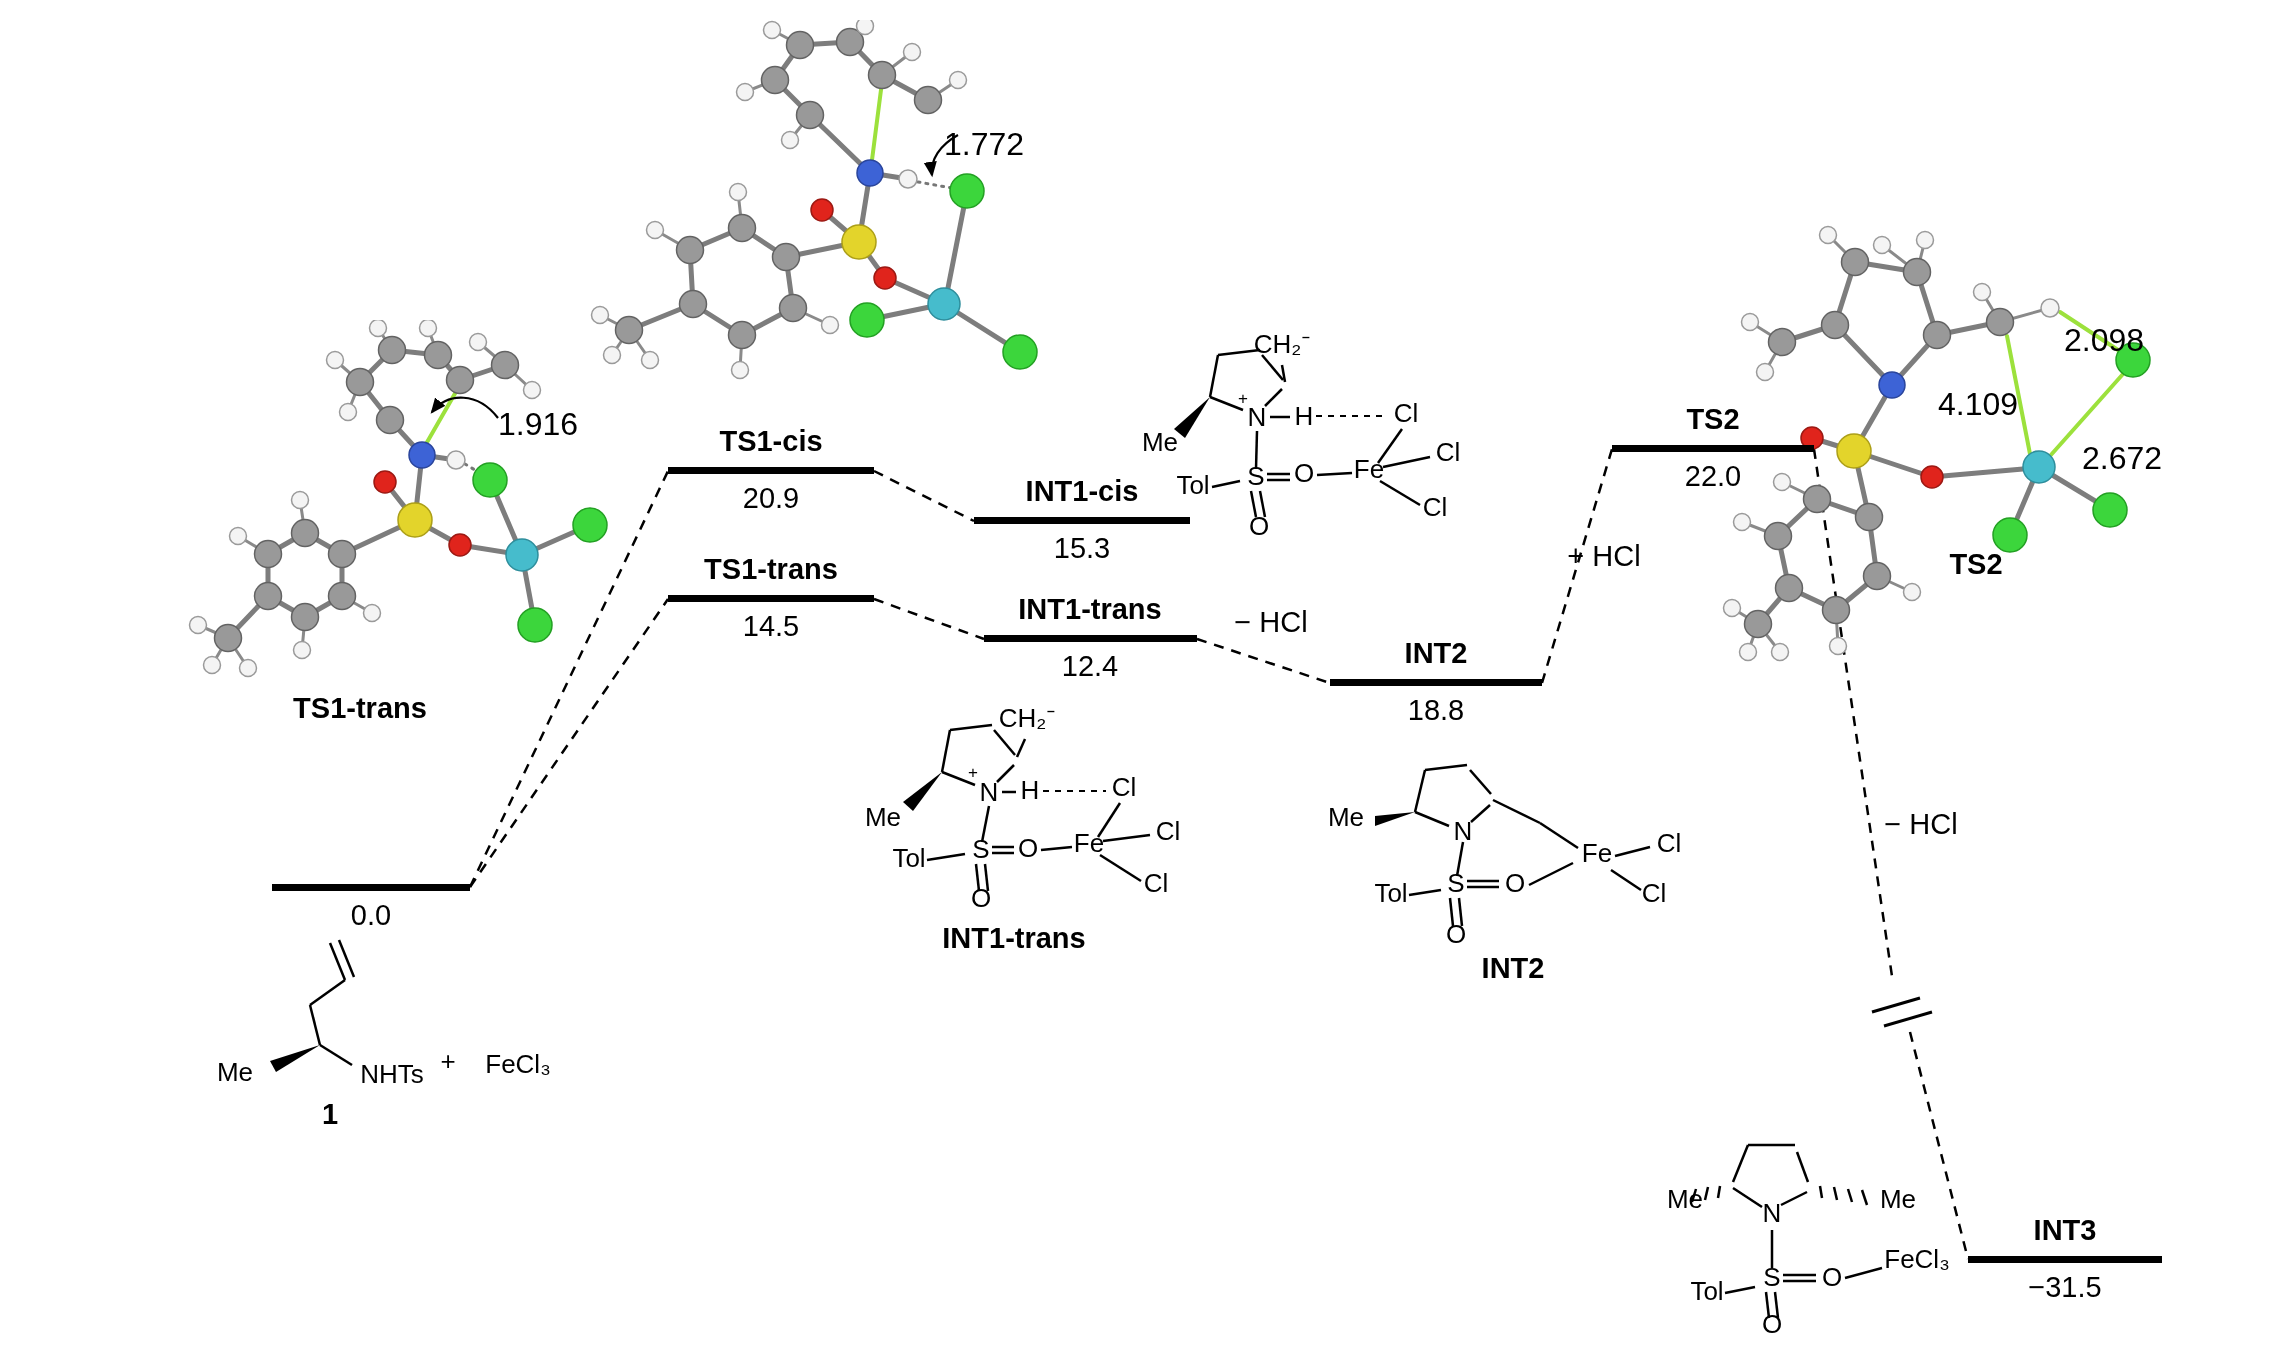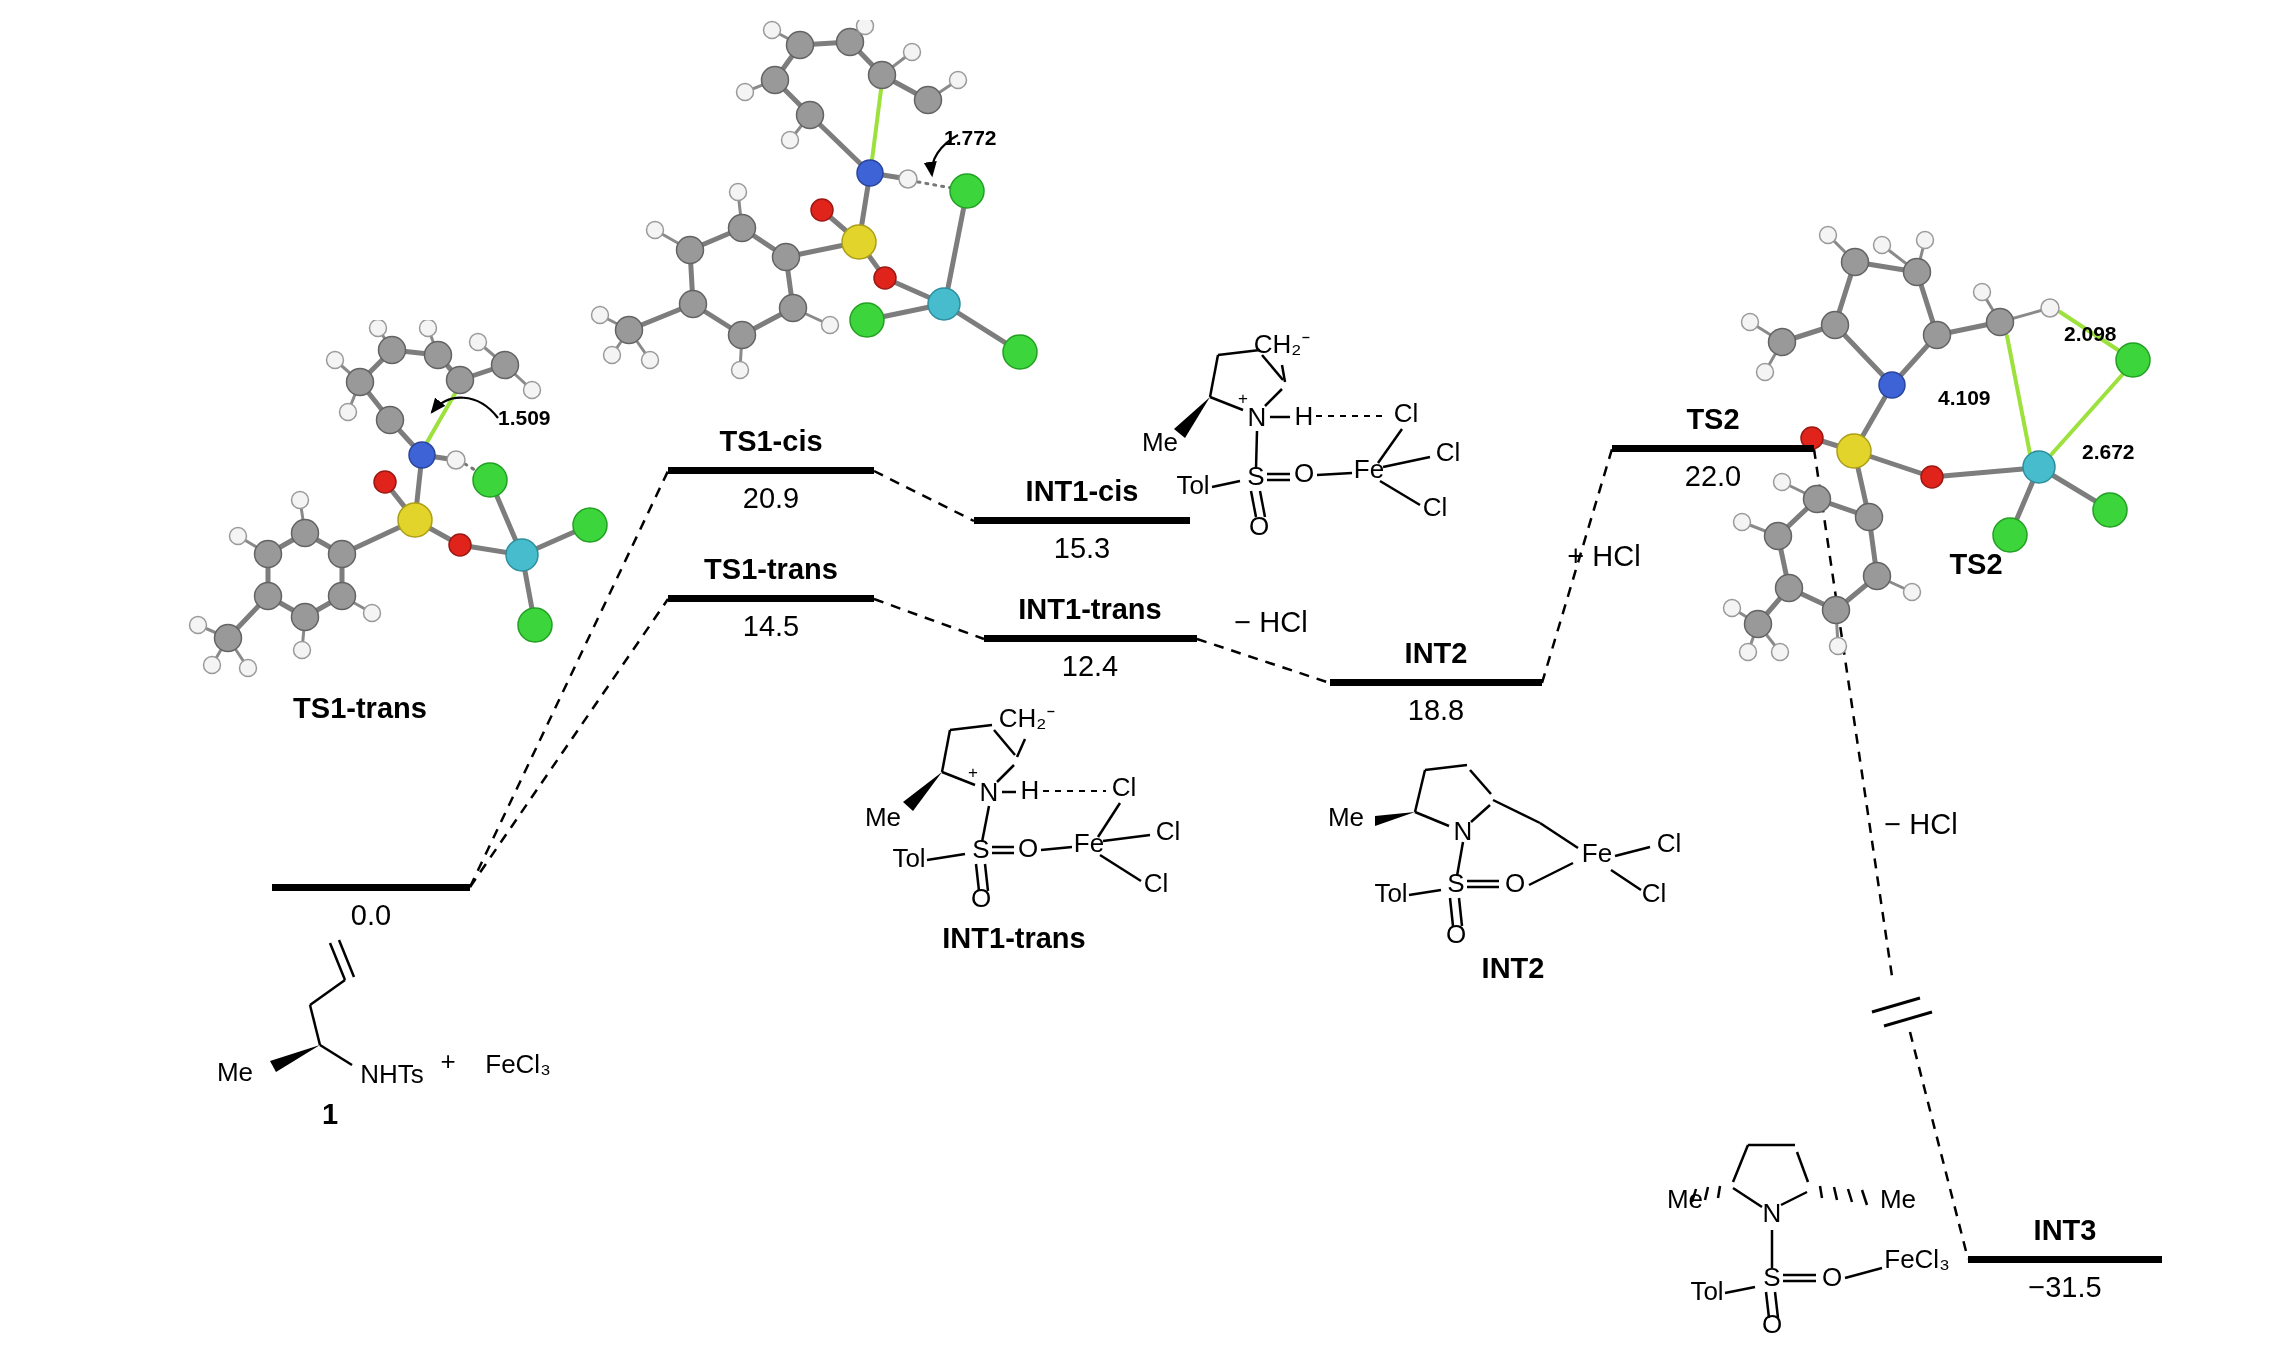--- a/index.html
+++ b/index.html
@@ -5,21 +5,21 @@
   * { margin:0; padding:0; box-sizing:border-box; }
   body { background:#fff; font-family:"Liberation Sans", sans-serif; color:#000; }
   .canvas { position:relative; width:2286px; height:1372px; background:#fff; overflow:hidden; }
   .abs { position:absolute; }
   .level-bar { position:absolute; height:7px; background:#000; }
   .level-label { position:absolute; font-weight:bold; font-size:29px; white-space:nowrap; transform:translateX(-50%); }
   .level-value { position:absolute; font-size:29px; white-space:nowrap; transform:translateX(-50%); }
   .edge-label { position:absolute; font-size:29px; white-space:nowrap; }
   .center { transform:translateX(-50%); }
   .caption { position:absolute; font-weight:bold; font-size:29px; white-space:nowrap; transform:translateX(-50%); }
-  .dist { position:absolute; font-size:21px; white-space:nowrap;font-weight:bold; }
+  .dist { position:absolute; font-size:32px; white-space:nowrap; }
   svg text { font-family:"Liberation Sans", sans-serif; fill:#000; }
   .a2 { font-size:26px; text-anchor:middle; }
   .a2s { font-size:17px; text-anchor:middle; }
   .bond { stroke:#000; stroke-width:2.5; fill:none; }
   .hb { stroke:#000; stroke-width:2.2; stroke-dasharray:6 6; fill:none; }
   .wedge { fill:#000; stroke:none; }
   .mb { stroke:#7d7d7d; stroke-width:5; stroke-linecap:round; }
   .mbt { stroke:#8a8a8a; stroke-width:3; stroke-linecap:round; }
   .mbh { stroke:#9ce13c; stroke-width:4; stroke-linecap:round; }
   .mdot { stroke:#777; stroke-width:3; stroke-dasharray:2 6; stroke-linecap:round; }
@@ -484,21 +484,21 @@
   <div class="level-value" style="left:1713px;top:460px">22.0</div>
 
   <div class="level-label" style="left:2065px;top:1214px">INT3</div>
   <div class="level-bar" style="left:1968px;top:1256px;width:194px"></div>
   <div class="level-value" style="left:2065px;top:1271px">−31.5</div>
 
   <div class="edge-label center" style="left:1271px;top:606px">− HCl</div>
   <div class="edge-label center" style="left:1604px;top:540px">+ HCl</div>
   <div class="edge-label center" style="left:1921px;top:808px">− HCl</div>
 
-  <div class="dist" style="left:498px;top:406px">1.509</div>
+  <div class="dist" style="left:498px;top:406px">1.916</div>
   <div class="dist" style="left:944px;top:126px">1.772</div>
   <div class="dist" style="left:2064px;top:322px">2.098</div>
   <div class="dist" style="left:1938px;top:386px">4.109</div>
   <div class="dist" style="left:2082px;top:440px">2.672</div>
 
   <div class="caption" style="left:360px;top:692px">TS1-trans</div>
   <div class="caption" style="left:1976px;top:548px">TS2</div>
   <div class="caption" style="left:1014px;top:922px">INT1-trans</div>
   <div class="caption" style="left:1513px;top:952px">INT2</div>
   <div class="caption" style="left:330px;top:1098px">1</div>

